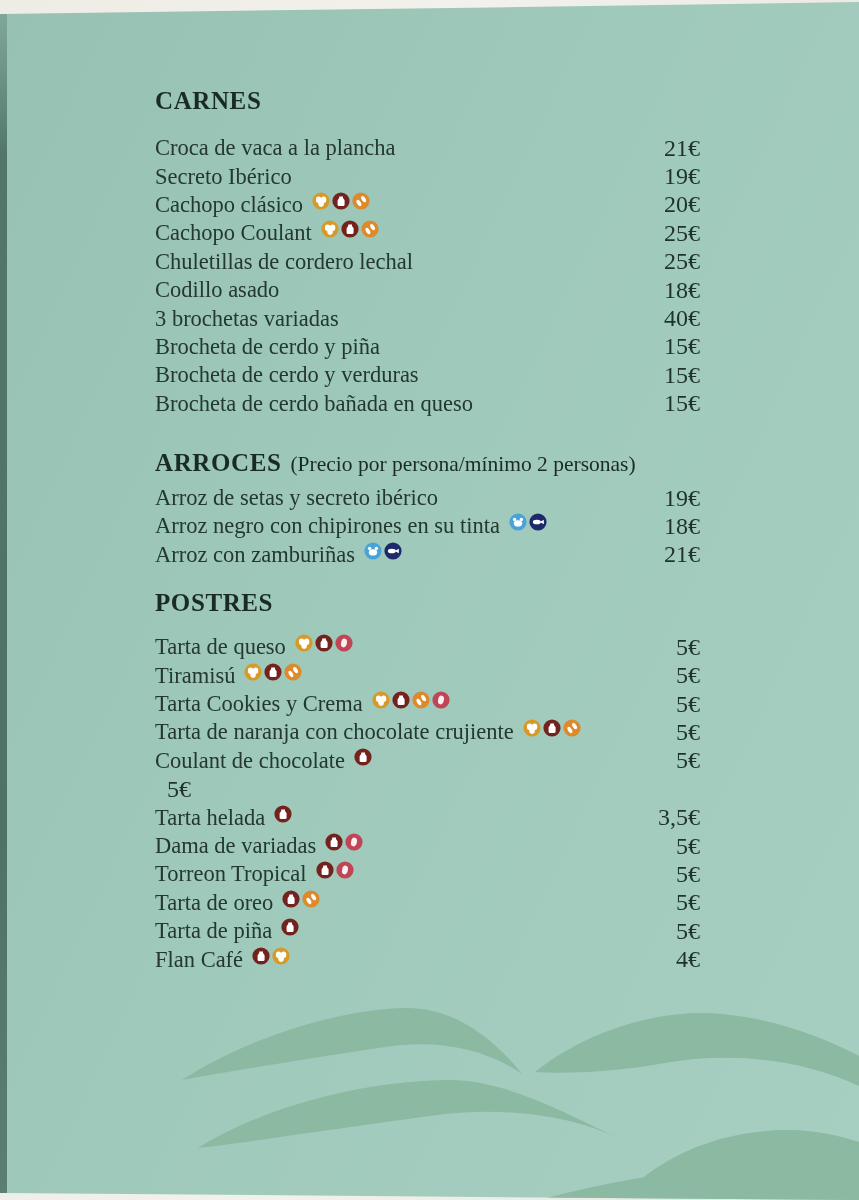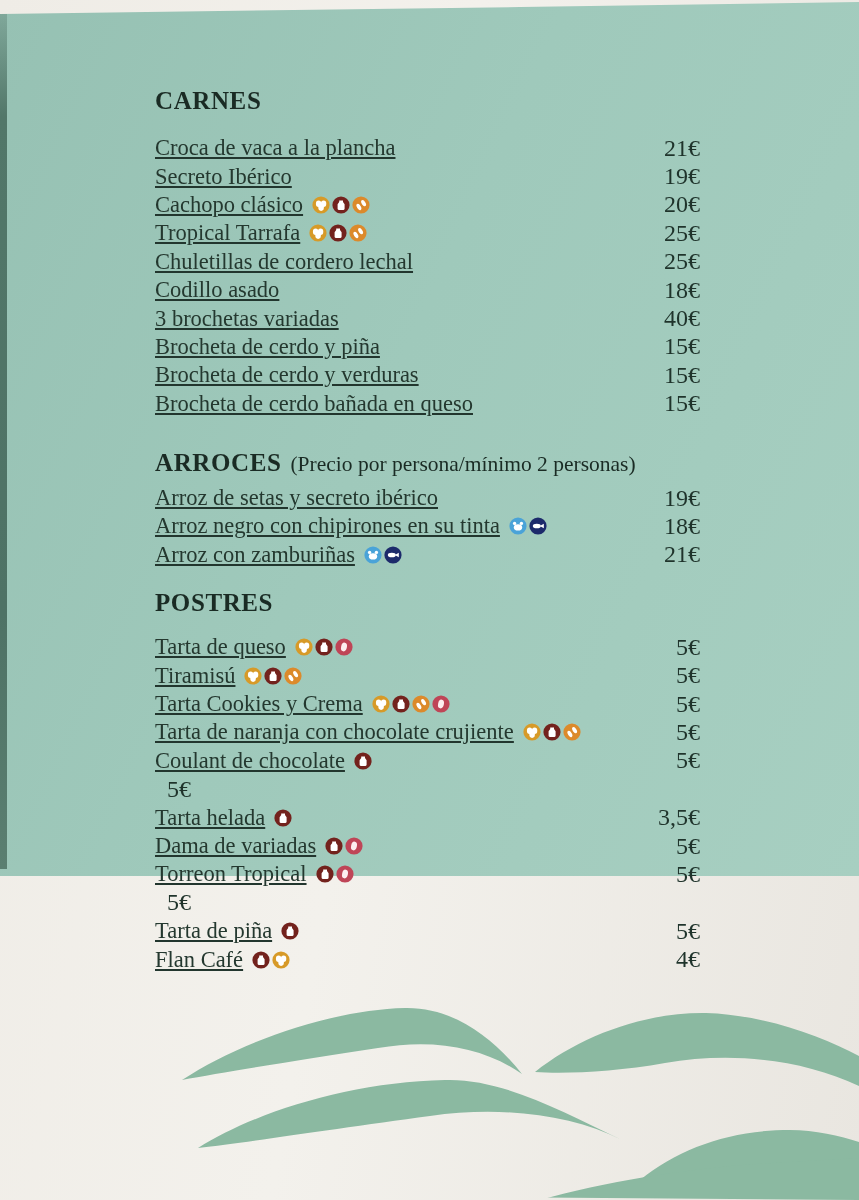--- a/index.html
+++ b/index.html
@@ -3,21 +3,21 @@
 <meta charset="utf-8">
 <style>
   html,body{margin:0;padding:0;}
   body{
     width:859px;height:1200px;overflow:hidden;position:relative;
     background:linear-gradient(100deg,#efece6 0%,#f3f1ec 45%,#e9e6e0 100%);
     font-family:"Liberation Serif","DejaVu Serif",serif;
   }
   
   .card{
-    position:absolute;left:0;top:0;width:859px;height:876px;
+    position:absolute;left:0;top:0;width:859px;height:1200px;
     background:linear-gradient(115deg,#96c1b3 0%,#9fc9bb 45%,#a7cfc1 100%);
     clip-path:polygon(0 14px,520px 7px,859px 2px,859px 1200px,0 1193px);
   }
   .card-left-edge{
     position:absolute;left:0;top:14px;bottom:7px;width:7px;
     background:linear-gradient(180deg,rgba(60,92,79,.25) 0%,#527769 12%,#4e7265 70%,#5b7f71 100%);
   }
   .waves{position:absolute;left:0;top:980px;width:859px;height:220px;}
   
   .menu{
@@ -32,21 +32,21 @@
     font-weight:normal;letter-spacing:0;font-size:21.5px;margin-left:9px;
   }
   .menu-section + .menu-section.arroces{margin-top:30px;}
   .menu-section.arroces h2{margin-bottom:5px;}
   .menu-section + .menu-section.postres{margin-top:19px;}
   .menu-section.postres h2{margin-bottom:14px;}
   .row{
     height:28.4px;display:flex;justify-content:space-between;align-items:center;
     white-space:nowrap;
   }
-  .item-left{display:flex;align-items:center;min-width:0;text-decoration:underline;}
+  .item-left{display:flex;align-items:flex-start;min-width:0;}
   .item-name{font-size:22.5px;color:#24382f;}
   .icons{display:inline-flex;align-items:center;margin-left:7px;}
   .icons .al-icon{display:inline-block;width:18px;height:18px;margin-left:2px;}
   .icons .al-icon svg{display:block;}
   .price{font-size:24px;color:#1f332b;flex-shrink:0;margin-left:12px;}
 </style>
 </head>
 <body>
 
 <div class="card">
@@ -105,21 +105,21 @@
                       <ellipse cx="11.6" cy="7.2" rx="1.9" ry="3.4" transform="rotate(-32 11.6 7.2)"></ellipse>
                     </g>
                   </svg>
                 </span>
               </span>
             </span>
             <span class="price">20€</span>
           </div>
           <div class="row">
             <span class="item-left">
-              <span class="item-name">Tropical Tarrafa</span>
+              <span class="item-name">Cachopo Coulant</span>
               <span class="icons">
                 <span class="al-icon">
                   <svg width="18" height="18" viewBox="0 0 18 18">
                     <circle cx="9" cy="9" r="8.6" fill="#d79a28"></circle>
                     <ellipse cx="6.6" cy="7.8" rx="2.7" ry="3.3" fill="#fff"></ellipse>
                     <ellipse cx="11.6" cy="7.8" rx="2.7" ry="3.3" fill="#fff"></ellipse>
                     <ellipse cx="9.1" cy="11.6" rx="2.8" ry="3.3" fill="#fff"></ellipse>
                   </svg>
                 </span>
                 <span class="al-icon">
@@ -441,20 +441,40 @@
                   <svg width="18" height="18" viewBox="0 0 18 18">
                     <circle cx="9" cy="9" r="8.6" fill="#bf4557"></circle>
                     <ellipse cx="9" cy="9" rx="2.9" ry="4.4" transform="rotate(12 9 9)" fill="#fdeef0"></ellipse>
                   </svg>
                 </span>
               </span>
             </span>
             <span class="price">5€</span>
           </div>
           <div class="row">
+            <span class="item-left">
+              <span class="item-name">Tarta de oreo</span>
+              <span class="icons">
+                <span class="al-icon">
+                  <svg width="18" height="18" viewBox="0 0 18 18">
+                    <circle cx="9" cy="9" r="8.6" fill="#73221d"></circle>
+                    <path fill="#fff" d="M7.2,4.4 h3.8 v1.6 l1.6,2.2 v4.6 a1.1,1.1 0 0 1 -1.1,1.1 h-4.8 a1.1,1.1 0 0 1 -1.1,-1.1 v-4.6 l1.6,-2.2 z"></path>
+                  </svg>
+                </span>
+                <span class="al-icon">
+                  <svg width="18" height="18" viewBox="0 0 18 18">
+                    <circle cx="9" cy="9" r="8.6" fill="#dc8a2b"></circle>
+                    <g fill="#fff">
+                      <ellipse cx="6.9" cy="11" rx="1.9" ry="3.4" transform="rotate(-32 6.9 11)"></ellipse>
+                      <ellipse cx="11.6" cy="7.2" rx="1.9" ry="3.4" transform="rotate(-32 11.6 7.2)"></ellipse>
+                    </g>
+                  </svg>
+                </span>
+              </span>
+            </span>
             <span class="price">5€</span>
           </div>
           <div class="row">
             <span class="item-left">
               <span class="item-name">Tarta de piña</span>
               <span class="icons">
                 <span class="al-icon">
                   <svg width="18" height="18" viewBox="0 0 18 18">
                     <circle cx="9" cy="9" r="8.6" fill="#73221d"></circle>
                     <path fill="#fff" d="M7.2,4.4 h3.8 v1.6 l1.6,2.2 v4.6 a1.1,1.1 0 0 1 -1.1,1.1 h-4.8 a1.1,1.1 0 0 1 -1.1,-1.1 v-4.6 l1.6,-2.2 z"></path>

